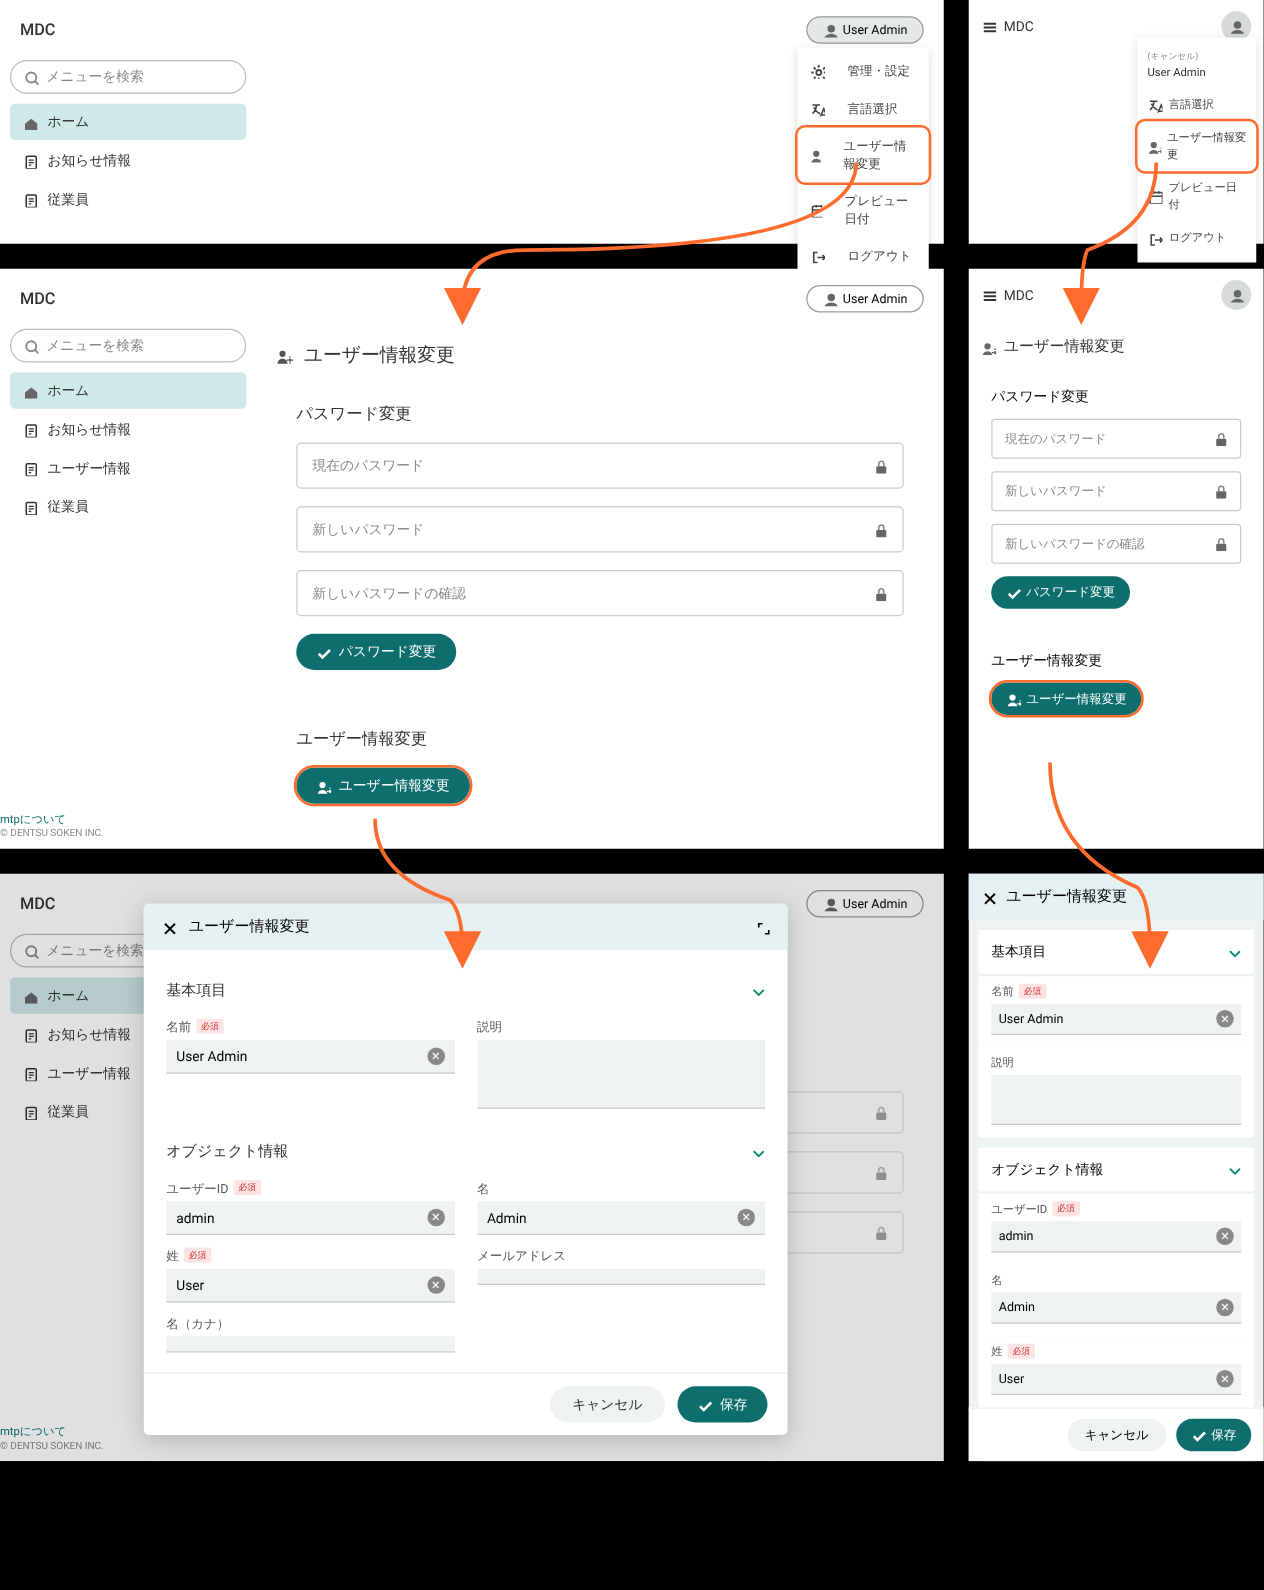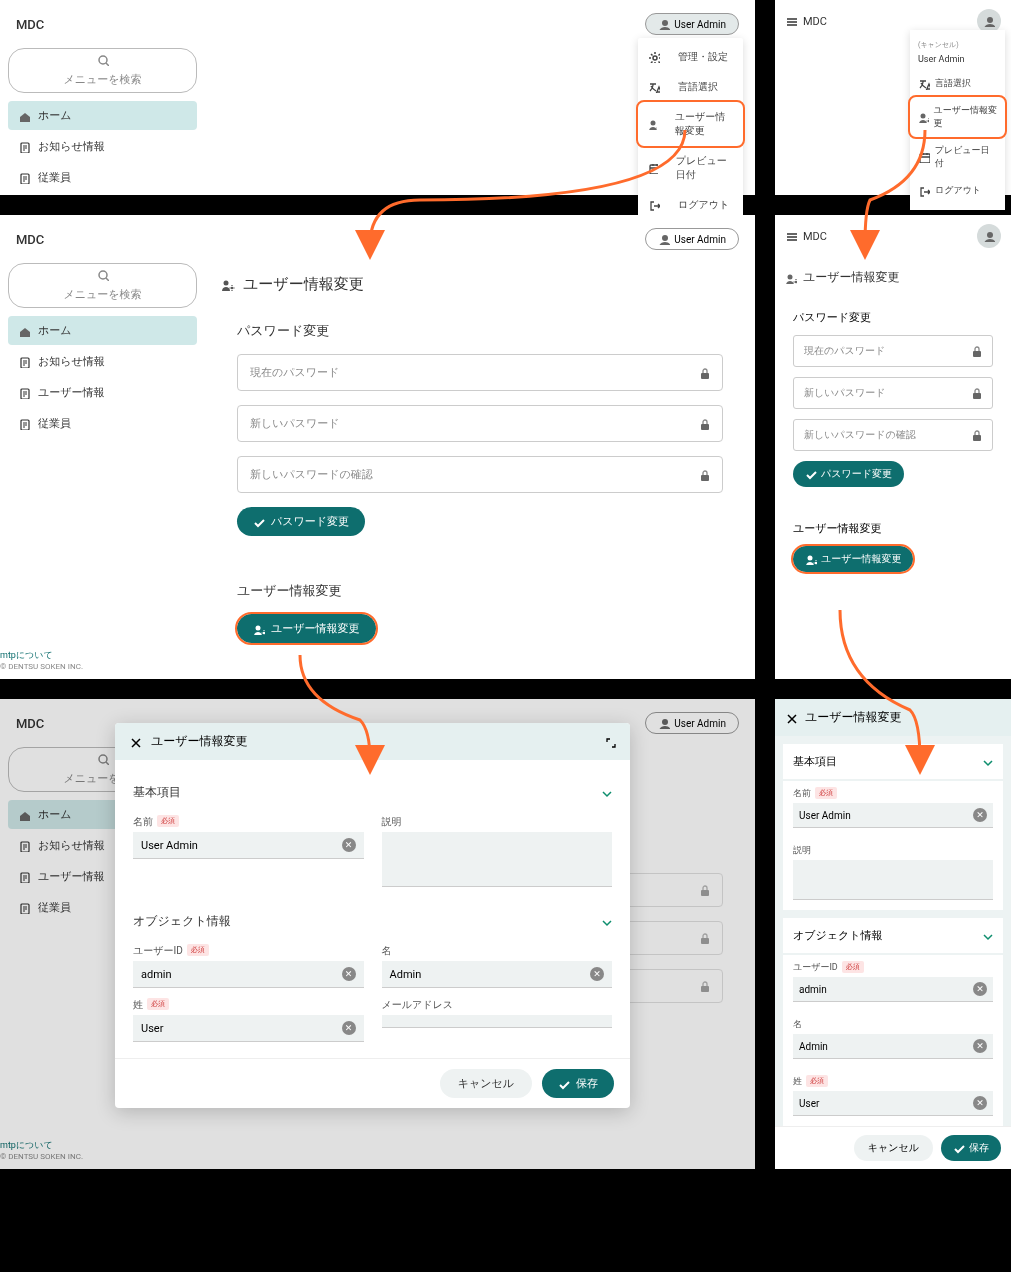--- a/index.html
+++ b/index.html
@@ -17,21 +17,21 @@
   .hdr { height: 48px; display: flex; align-items: center; padding: 0 16px; justify-content: space-between; }
   .logo { font-weight: 500; font-size: 13px; color: #333; }
   .user-chip { border: 1px solid #999; border-radius: 16px; padding: 4px 12px; font-size: 10px; display: flex; align-items: center; gap: 4px; background: #e3e9e9; }
   .user-chip.light { background: transparent; }
   svg.ico { width: 14px; height: 14px; fill: #555; }
   svg.ico-sm { width: 12px; height: 12px; fill: #666; }
 
   
   .layout { display: flex; height: calc(100% - 48px); }
   .sidebar { width: 205px; padding: 0 8px; }
-  .search { border: 1px solid #bbb; border-radius: 16px; padding: 5px 10px; font-size: 11px; color: #888; display: flex; align-items: center; gap: 6px; margin-bottom: 8px; flex-direction: column; }
+  .search { border: 1px solid #bbb; border-radius: 16px; padding: 5px 10px; font-size: 11px; color: #888; display: flex; align-items: center; gap: 6px; margin-bottom: 8px; }
   .nav-item { padding: 7px 10px; border-radius: 4px; font-size: 11px; color: #333; display: flex; align-items: center; gap: 8px; margin: 2px 0; }
   .nav-item.active { background: #cfe8e8; }
   .main { flex: 1; padding: 0 16px; }
 
   
   .dropdown { position: absolute; top: 38px; right: 12px; width: 105px; background: #fff; box-shadow: 0 2px 8px rgba(0,0,0,0.15); border-radius: 2px; padding: 4px 0; }
   .dd-item { padding: 8px 10px; font-size: 10px; color: #444; display: flex; align-items: center; gap: 18px; }
   .dd-highlight { outline: 2.5px solid #ff6b2c; border-radius: 6px; }
 
   
@@ -567,20 +567,26 @@
                 <span>User</span>
                 <span class="clear-ico">✕</span>
               </div>
         </div>
         <div>
           <div class="fld-label">
                 <span>メールアドレス</span>
               </div>
           <div class="fld-input"></div>
         </div>
+        <div>
+          <div class="fld-label">
+                <span>名（カナ）</span>
+              </div>
+          <div class="fld-input"></div>
+        </div>
       </div>
     </div>
     <div class="dlg-footer">
       <button class="btn-cancel">キャンセル</button>
       <button class="btn-teal">
             <svg class="ico-sm">
               <use href="#i-check"></use>
             </svg>
             <span>保存</span>
           </button>

